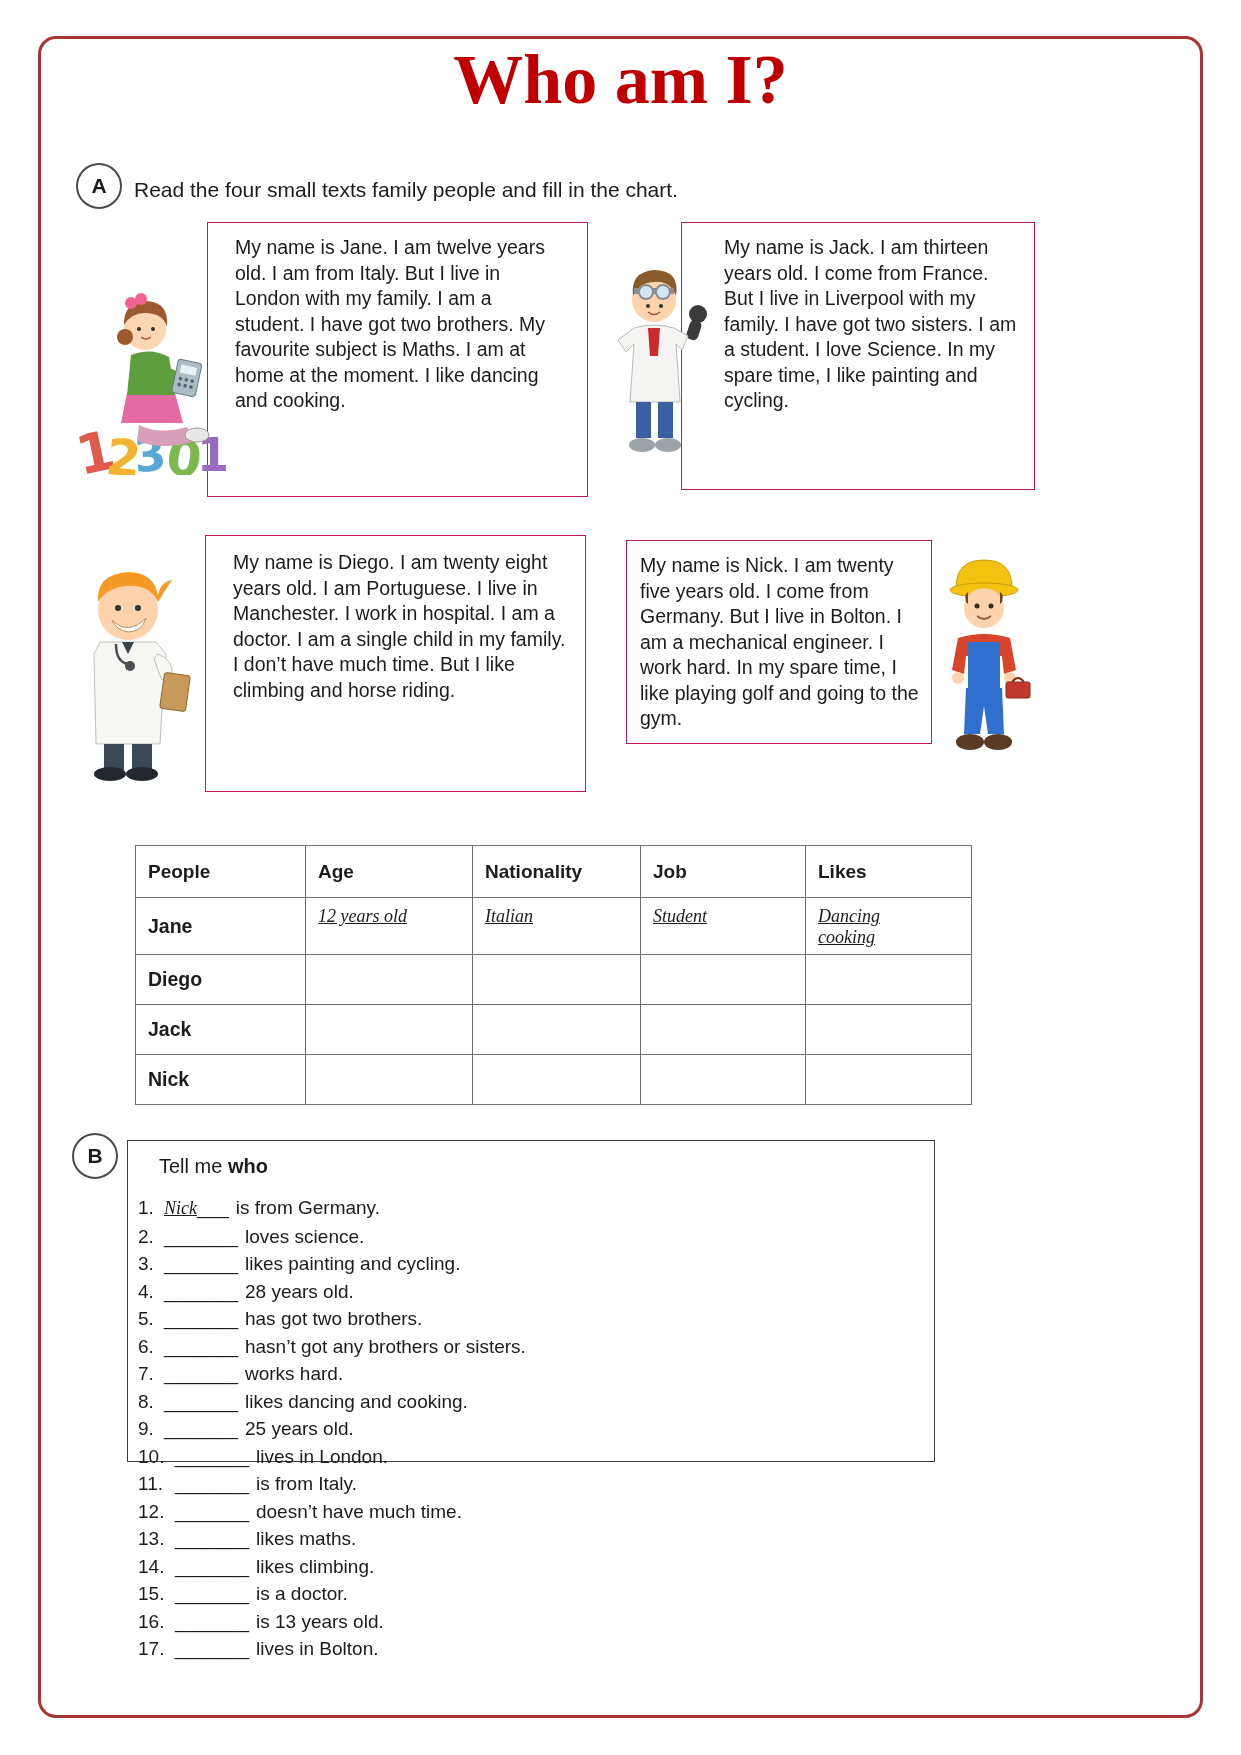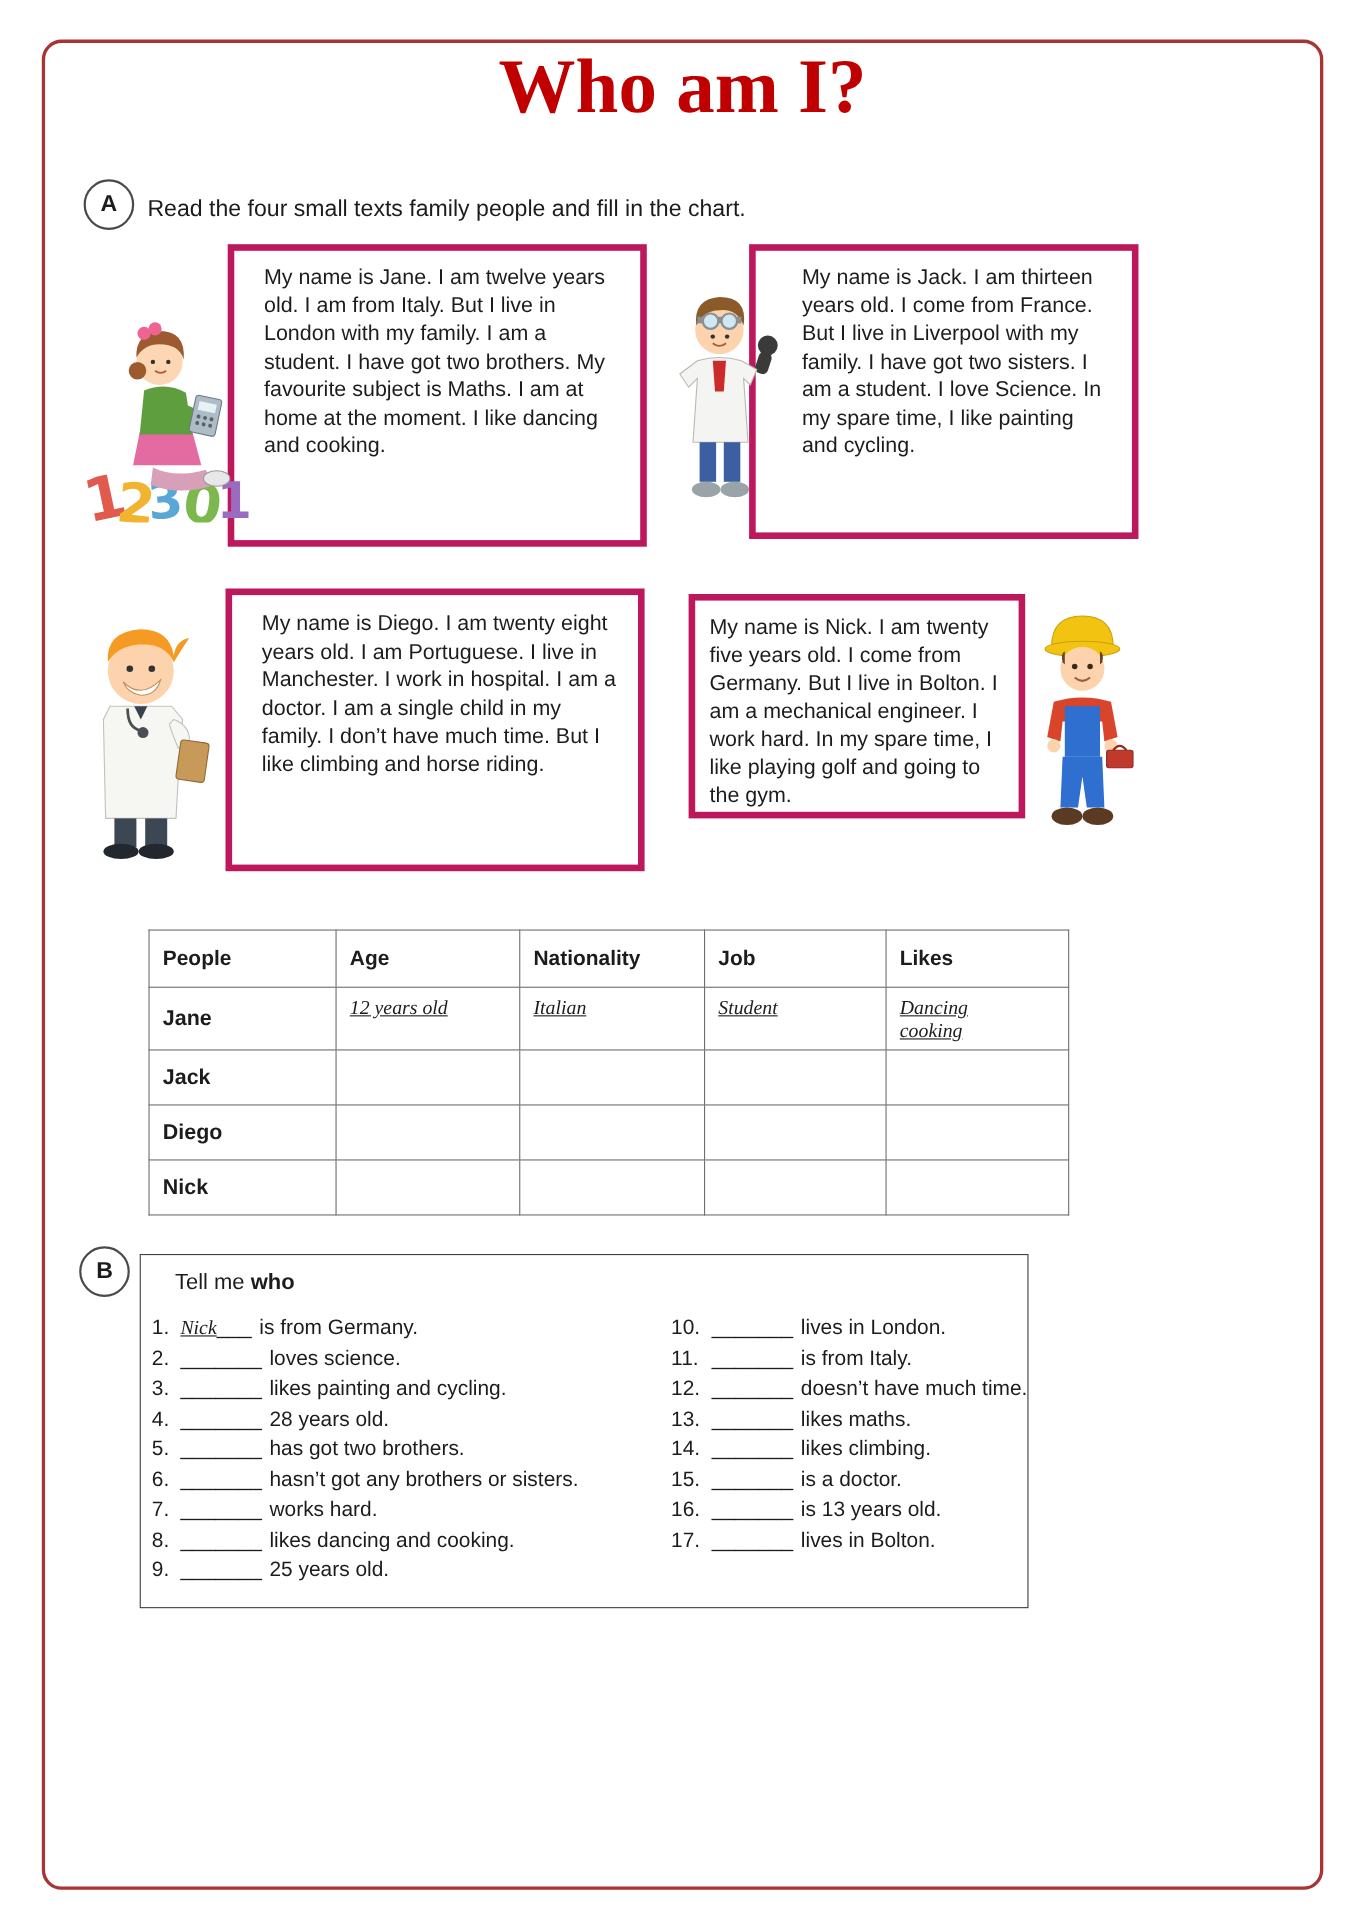--- a/index.html
+++ b/index.html
@@ -10,42 +10,42 @@
            border:3px solid var(--frame-red,#a83434); border-radius:18px; }
   .title { position:absolute; left:0; top:40px; width:100%; text-align:center;
            font-family:"Liberation Serif", serif; font-weight:700; font-size:70px;
            color:var(--title-red,#c00000); }
   .badge { position:absolute; width:46px; height:46px; border:2px solid #4a4a4a;
            border-radius:50%; display:flex; align-items:center; justify-content:center;
            font-weight:700; font-size:21px; background:#fff; z-index:3; }
   .badge-a { left:76px; top:163px; }
   .badge-b { left:72px; top:1133px; }
   .instruction-a { position:absolute; left:134px; top:178px; font-size:21px; }
-  .card { position:absolute; border:6px solid #be185d; background:#fff;
+  .card { position:absolute; border:1px solid #be185d; background:#fff;
           font-size:19.5px; line-height:25.5px; }
   .card-jane  { left:207px; top:222px; width:381px; height:275px; padding:12px 22px 0 27px; }
   .card-jack  { left:681px; top:222px; width:354px; height:268px; padding:12px 16px 0 42px; }
   .card-diego { left:205px; top:535px; width:381px; height:257px; padding:14px 18px 0 27px; }
   .card-nick  { left:626px; top:540px; width:306px; height:204px; padding:12px 8px 0 13px; }
   .illus { position:absolute; z-index:2; }
   .illus-jane  { left:78px;  top:285px; width:152px; height:190px; }
   .illus-jack  { left:606px; top:252px; width:110px; height:212px; }
   .illus-diego { left:66px;  top:558px; width:140px; height:228px; }
   .illus-nick  { left:928px; top:546px; width:112px; height:222px; }
   .chart { position:absolute; left:135px; top:845px; width:836px;
            border-collapse:collapse; table-layout:fixed; background:#fff; }
   .chart th, .chart td { border:1px solid #6f6f6f; padding:6px 12px; text-align:left; }
   .chart th { font-size:19px; font-weight:700; height:52px; vertical-align:middle; }
   .chart td.name-cell { font-size:19.5px; font-weight:700; height:50px; vertical-align:middle; }
   .chart td.ans-cell { font-family:"Liberation Serif", serif; font-style:italic; font-size:18px;
                        vertical-align:top; padding-top:8px; white-space:pre-line;text-decoration:underline; }
   .b-box { position:absolute; left:127px; top:1140px; width:808px; height:322px;
            border:1px solid #3d3d3d; padding:14px 0 0 0; background:#fff; }
   .b-instruction { padding-left:31px; font-size:20px; }
-  .b-cols { display:flex; margin-top:16px; padding-left:10px; }
+  .b-cols { display:flex; margin-top:16px; padding-left:10px;flex-direction:column; }
   .b-col-left { width:482px; }
   .b-col-right { flex:1; }
   .b-item { font-size:19px; line-height:27.5px; white-space:nowrap; }
   .b-num { display:inline-block; width:26px; }
   .b-col-right .b-num { width:37px; }
   .b-prefill { font-family:"Liberation Serif", serif; font-style:italic; font-size:18px;
                text-decoration:underline; }
   .b-prefill:empty { display:none; }
   .b-rest { margin-left:7px; }
 </style>
@@ -181,28 +181,28 @@
     </tr>
     <tr>
       <td class="name-cell">Jane</td>
       <td class="ans-cell">12 years old</td>
       <td class="ans-cell">Italian</td>
       <td class="ans-cell">Student</td>
       <td class="ans-cell">Dancing
 cooking</td>
     </tr>
     <tr>
+      <td class="name-cell">Diego</td>
+      <td class="ans-cell"></td>
+      <td class="ans-cell"></td>
+      <td class="ans-cell"></td>
+      <td class="ans-cell"></td>
+    </tr>
+    <tr>
       <td class="name-cell">Jack</td>
-      <td class="ans-cell"></td>
-      <td class="ans-cell"></td>
-      <td class="ans-cell"></td>
-      <td class="ans-cell"></td>
-    </tr>
-    <tr>
-      <td class="name-cell">Diego</td>
       <td class="ans-cell"></td>
       <td class="ans-cell"></td>
       <td class="ans-cell"></td>
       <td class="ans-cell"></td>
     </tr>
     <tr>
       <td class="name-cell">Nick</td>
       <td class="ans-cell"></td>
       <td class="ans-cell"></td>
       <td class="ans-cell"></td>

